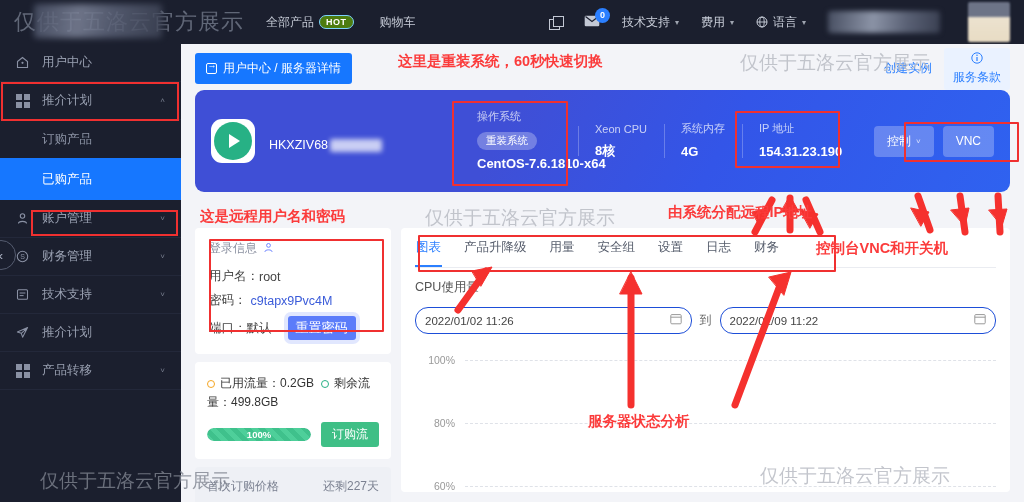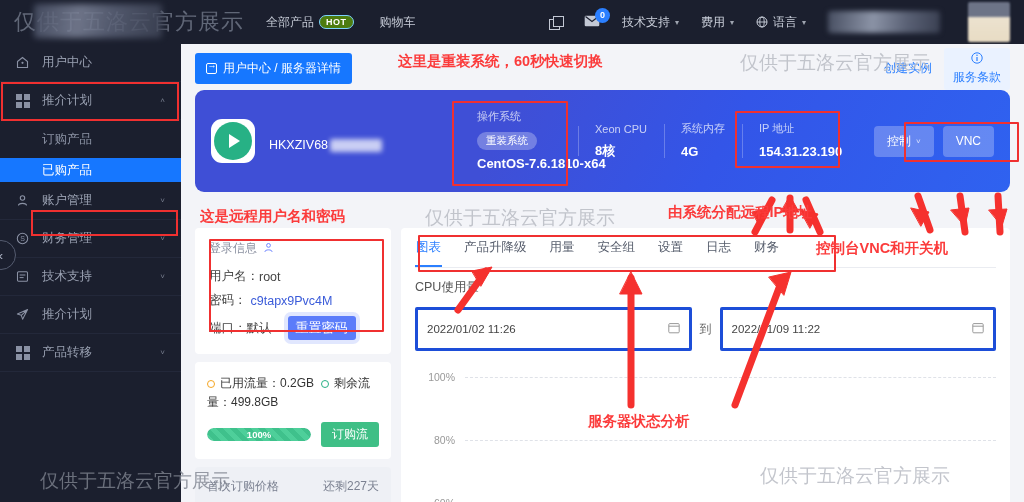--- a/index.html
+++ b/index.html
@@ -168,21 +168,21 @@
   .price-val { color: #3a5bd9; font-size: 14px; font-weight: bold; margin-top: 7px; }
 
   
   .right-panel { flex: 1; background: #fff; border-radius: 4px; padding: 0 14px 10px 14px; position: relative;}
   .tabs { display: flex; gap: 21px; border-bottom: 1px solid #eaecf1; }
   .tab { font-size: 12.5px; color: #555c6b; padding: 11px 1px 9px 1px; cursor: pointer; white-space: nowrap; }
   .tab.active { color: #2b7fff; border-bottom: 2px solid #2b7fff; }
   .chart-title { font-size: 12.5px; color: #555; margin-top: 11px; }
   .date-row { display: flex; align-items: center; gap: 8px; margin-top: 11px; }
   .date-input {
-    flex: 1; border: 3px solid #1d4ed8; border-radius: 2px; height: 44px;
+    flex: 1; border: 1px solid #1d4ed8; border-radius: 13px; height: 27px;
     display: flex; align-items: center; padding: 0 9px; font-size: 11.5px; color: #444; background: #fff;
   }
   .date-input .cal { margin-left: auto; color: #999; font-size: 12px; }
   .date-sep { font-size: 12px; color: #666; }
   .chart-area { position: relative; height: 140px; margin-top: 8px; }
   .grid-row { position: absolute; left: 0; right: 0; display: flex; align-items: center; }
   .gl-label { width: 40px; text-align: right; font-size: 10.5px; color: #999; flex: none; }
   .gl-line { flex: 1; border-top: 1px dashed #dfe2e8; margin-left: 10px; }
 
   
@@ -268,21 +268,21 @@
           </span>
       </span>
       <span>推介计划</span>
       <span class="s-arrow">˄</span>
     </div>
 
     <div class="side-item sub">
       <span>订购产品</span>
     </div>
 
-    <div class="side-item sub active-blue" style="height:24px">
+    <div class="side-item sub active-blue" style="height:42px">
       <span>已购产品</span>
     </div>
 
     <div class="side-item">
       <span class="s-ic">
         <svg width="13" height="13" viewBox="0 0 13 13">
             <circle cx="6.5" cy="4" r="2.2" fill="none" stroke="currentColor" stroke-width="1.1"></circle>
             <path d="M2.5 11.5 C2.5 8.6 10.5 8.6 10.5 11.5" fill="none" stroke="currentColor" stroke-width="1.1"></path>
           </svg>
       </span>

